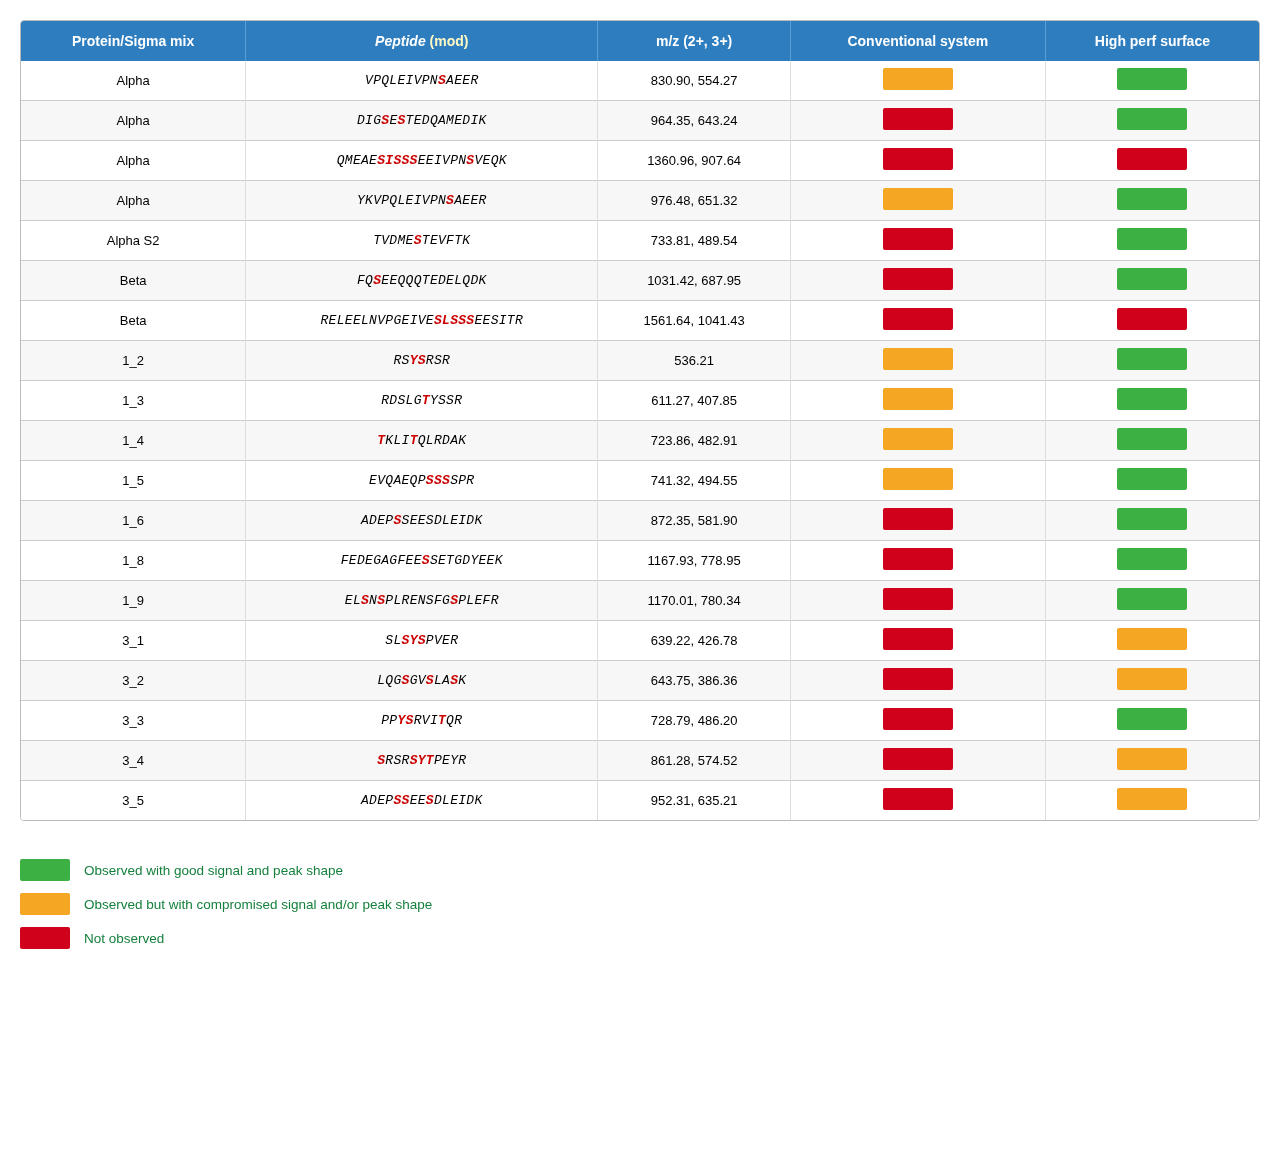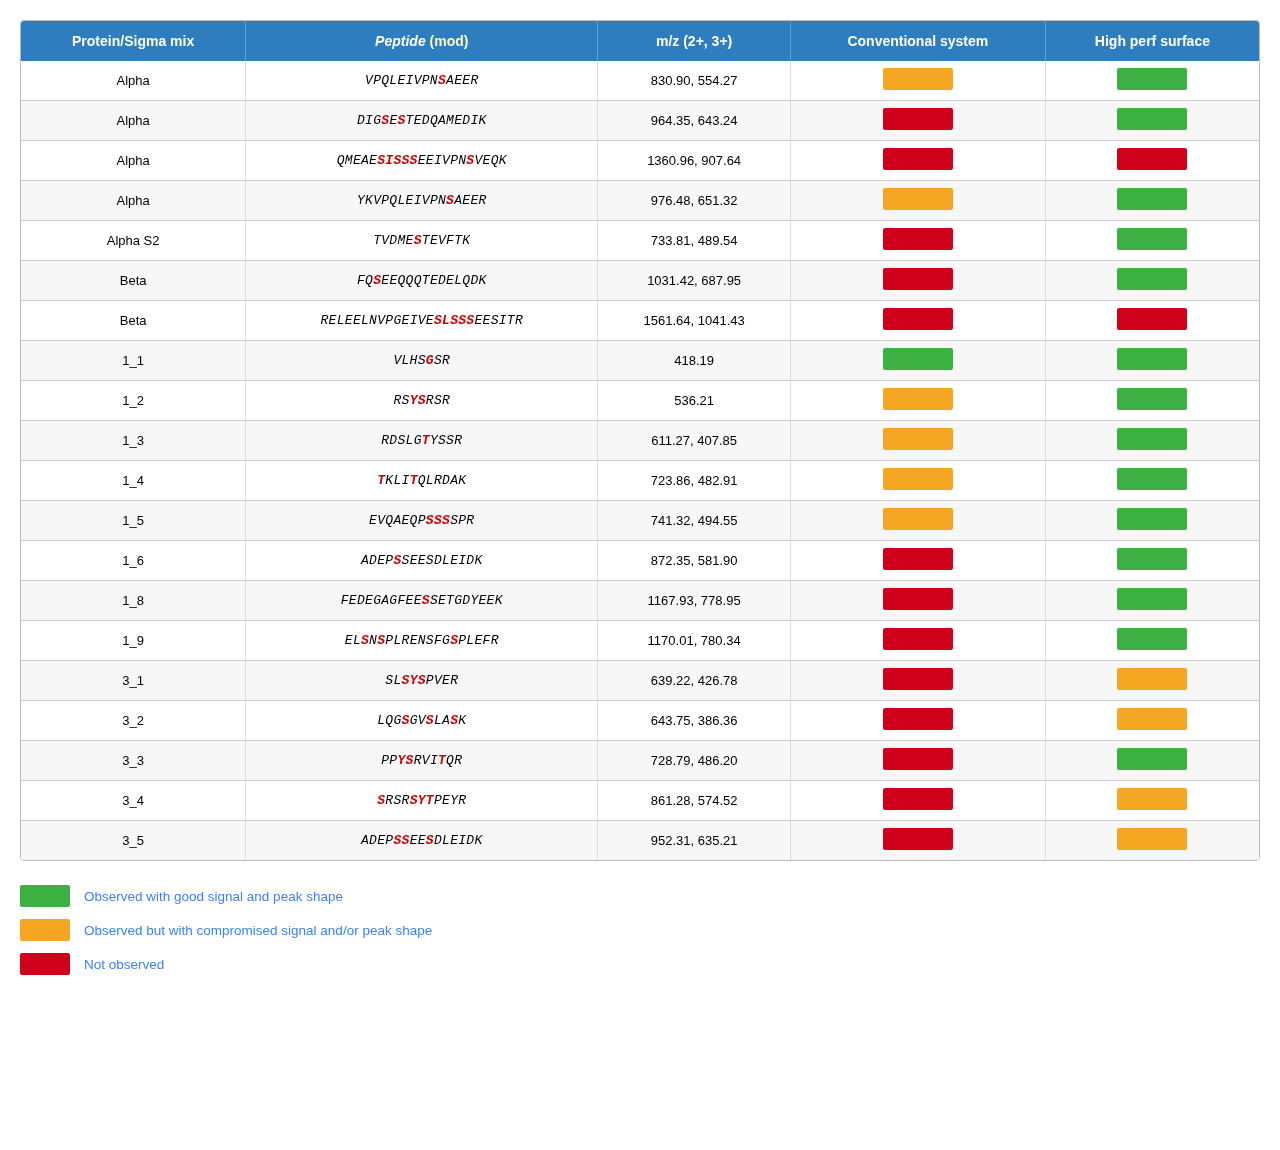--- a/index.html
+++ b/index.html
@@ -7,21 +7,21 @@
       font-family: Arial, sans-serif;
       font-size: 13px;
       background: #fff;
       padding: 20px;
       width: 1280px;
     }
     .table-container {
       border: 1.5px solid #bbb;
       border-radius: 4px;
       overflow: hidden;
-      margin-bottom: 24px;
+      margin-bottom: 38px;
     }
     table {
       width: 100%;
       border-collapse: collapse;
     }
     thead tr {
       background-color: #2e7dbf;
       color: #fff;
     }
     thead th {
@@ -74,21 +74,21 @@
     }
     .legend-box {
       width: 50px;
       height: 22px;
       border-radius: 2px;
       margin-right: 14px;
       flex-shrink: 0;
     }
     .legend-text {
       font-size: 13.5px;
-      color: #3b82f6;
+      color: #15803d;
     }
   </style>
 </head>
 <body>
 
 <div class="table-container">
   <table>
     <thead>
       <tr>
         <th>Protein/Sigma mix</th>
@@ -144,27 +144,20 @@
       <td><span class="color-bar bar-green"></span></td>
     </tr>
         <tr>
       <td>Beta</td>
       <td class="peptide-cell">RELEELNVPGEIVE<b class="bold-red">SL</b><b class="bold-red">SSS</b>EESITR</td>
       <td>1561.64, 1041.43</td>
       <td><span class="color-bar bar-red"></span></td>
       <td><span class="color-bar bar-red"></span></td>
     </tr>
         <tr>
-      <td>1_1</td>
-      <td class="peptide-cell">VLHS<b class="bold-red">G</b>SR</td>
-      <td>418.19</td>
-      <td><span class="color-bar bar-green"></span></td>
-      <td><span class="color-bar bar-green"></span></td>
-    </tr>
-        <tr>
       <td>1_2</td>
       <td class="peptide-cell">RS<b class="bold-red">Y</b><b class="bold-red">S</b>RSR</td>
       <td>536.21</td>
       <td><span class="color-bar bar-orange"></span></td>
       <td><span class="color-bar bar-green"></span></td>
     </tr>
         <tr>
       <td>1_3</td>
       <td class="peptide-cell">RDSLG<b class="bold-red">T</b>YSSR</td>
       <td>611.27, 407.85</td>

